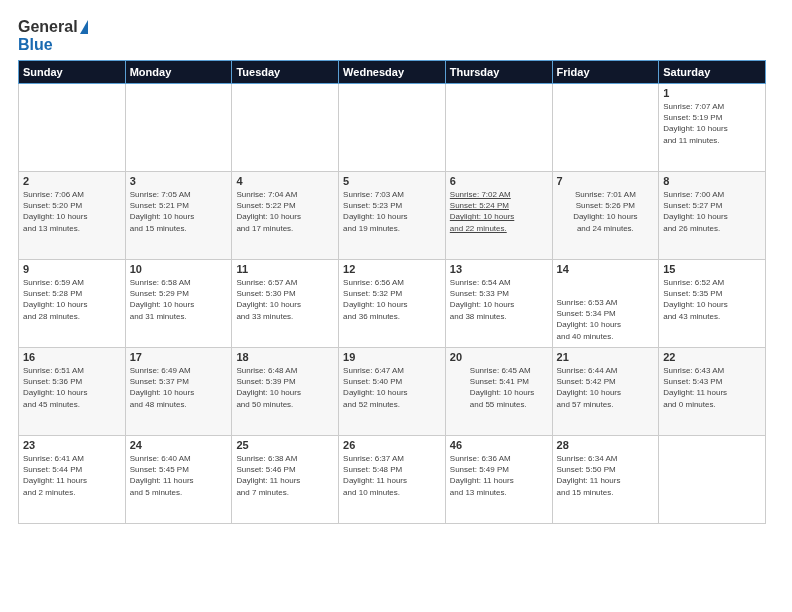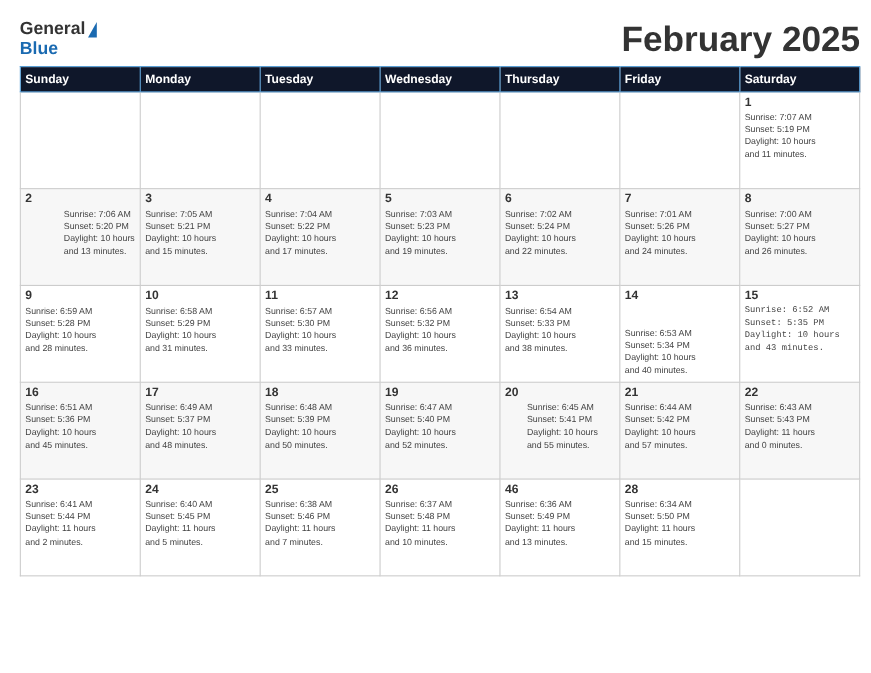--- a/index.html
+++ b/index.html
@@ -6,21 +6,21 @@
     body {
       font-family: Arial, sans-serif;
       background: #fff;
       width: 792px;
       height: 612px;
       overflow: hidden;
     }
     .page {
       width: 792px;
       height: 447px;
-      padding: 18px 10px 12px 18px;
+      padding: 18px 26px 12px 18px;
       display: flex;
       flex-direction: column;
     }
     .header {
       display: flex;
       align-items: flex-start;
       justify-content: space-between;
       margin-bottom: 6px;
     }
     .logo {
@@ -112,21 +112,20 @@
 <div class="page">
   <div class="header">
     <div class="logo">
       <div class="logo-text">
         <span class="logo-general">General</span>
         <span class="logo-triangle"></span>
       </div>
       <span class="logo-blue">Blue</span>
     </div>
     <div class="title-block">
-      <div class="month-title">February 2025</div>
     </div>
   </div>
 
   <table class="calendar">
     <thead>
       <tr>
       <th>Sunday</th>
           <th>Monday</th>
           <th>Tuesday</th>
           <th>Wednesday</th>
@@ -147,21 +146,21 @@
             <div class="day-number">1</div>
             <div class="day-info" style="white-space: pre-line;">Sunrise: 7:07 AM
 Sunset: 5:19 PM
 Daylight: 10 hours
 and 11 minutes.</div>
           </td>
         </tr>
         <tr>
           <td>
             <div class="day-number">2</div>
-            <div class="day-info" style="white-space: pre-line; margin-left: 35px;">Sunrise: 7:06 AM
+            <div class="day-info" style="white-space: pre-line;">Sunrise: 7:06 AM
 Sunset: 5:20 PM
 Daylight: 10 hours
 and 13 minutes.</div>
           </td>
           <td>
             <div class="day-number">3</div>
             <div class="day-info" style="white-space: pre-line;">Sunrise: 7:05 AM
 Sunset: 5:21 PM
 Daylight: 10 hours
 and 15 minutes.</div>
@@ -175,28 +174,28 @@
           </td>
           <td>
             <div class="day-number">5</div>
             <div class="day-info" style="white-space: pre-line;">Sunrise: 7:03 AM
 Sunset: 5:23 PM
 Daylight: 10 hours
 and 19 minutes.</div>
           </td>
           <td>
             <div class="day-number">6</div>
-            <div class="day-info" style="white-space: pre-line;">Sunrise: 7:02 AM
+            <div class="day-info" style="white-space: pre-line; text-decoration: underline;">Sunrise: 7:02 AM
 Sunset: 5:24 PM
 Daylight: 10 hours
 and 22 minutes.</div>
           </td>
           <td>
             <div class="day-number">7</div>
-            <div class="day-info" style="white-space: pre-line;">Sunrise: 7:01 AM
+            <div class="day-info" style="white-space: pre-line; text-align: center;">Sunrise: 7:01 AM
 Sunset: 5:26 PM
 Daylight: 10 hours
 and 24 minutes.</div>
           </td>
           <td>
             <div class="day-number">8</div>
             <div class="day-info" style="white-space: pre-line;">Sunrise: 7:00 AM
 Sunset: 5:27 PM
 Daylight: 10 hours
 and 26 minutes.</div>
@@ -240,21 +239,21 @@
           </td>
           <td>
             <div class="day-number">14</div>
             <div class="day-info" style="white-space: pre-line; margin-top: 22px;">Sunrise: 6:53 AM
 Sunset: 5:34 PM
 Daylight: 10 hours
 and 40 minutes.</div>
           </td>
           <td>
             <div class="day-number">15</div>
-            <div class="day-info" style="white-space: pre-line; font-family: Liberation Mono, monospace;">Sunrise: 6:52 AM
+            <div class="day-info" style="white-space: pre-line;">Sunrise: 6:52 AM
 Sunset: 5:35 PM
 Daylight: 10 hours
 and 43 minutes.</div>
           </td>
         </tr>
         <tr>
           <td>
             <div class="day-number">16</div>
             <div class="day-info" style="white-space: pre-line;">Sunrise: 6:51 AM
 Sunset: 5:36 PM

